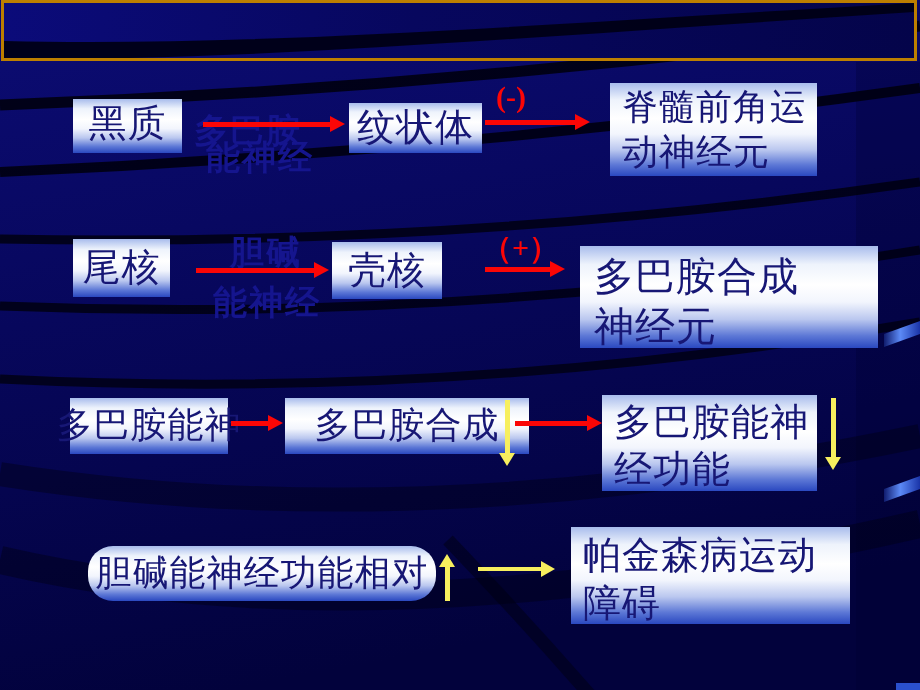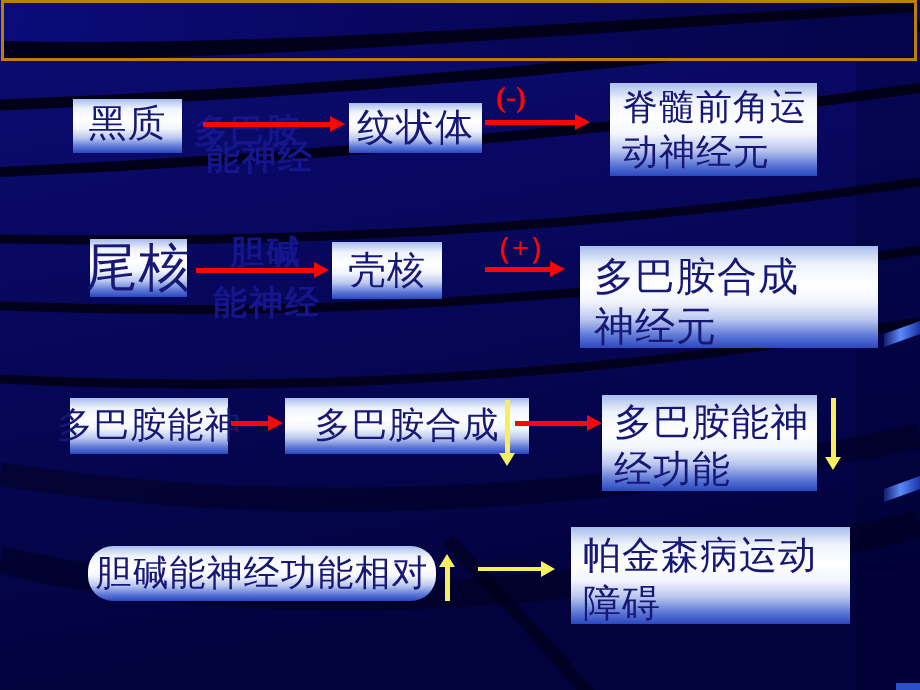--- a/index.html
+++ b/index.html
@@ -127,21 +127,21 @@
   <div class="arrow-red" style="left:485px; top:114px; width:105px;">
     <span class="shaft"></span>
     <span class="head"></span>
   </div>
 
   <div class="box multiline" style="left:610px; top:83px; width:195px; height:91px; font-size:36px; line-height:45px; padding:2px 0 0 12px;">
     <span class="line">脊髓前角运</span>
     <span class="line">动神经元</span>
   </div>
 
-  <div class="box" style="left:90px; top:239px; width:97px; height:58px; font-size:52px;">
+  <div class="box" style="left:73px; top:239px; width:97px; height:58px; font-size:38px;">
     <span class="line">尾核</span>
   </div>
 
   <span class="edge-label" style="left:226px; top:230px; width:80px;">胆碱</span>
   <span class="edge-label" style="left:212px; top:280px; width:110px;">能神经</span>
 
   <div class="arrow-red" style="left:196px; top:262px; width:133px;">
     <span class="shaft"></span>
     <span class="head"></span>
   </div>

